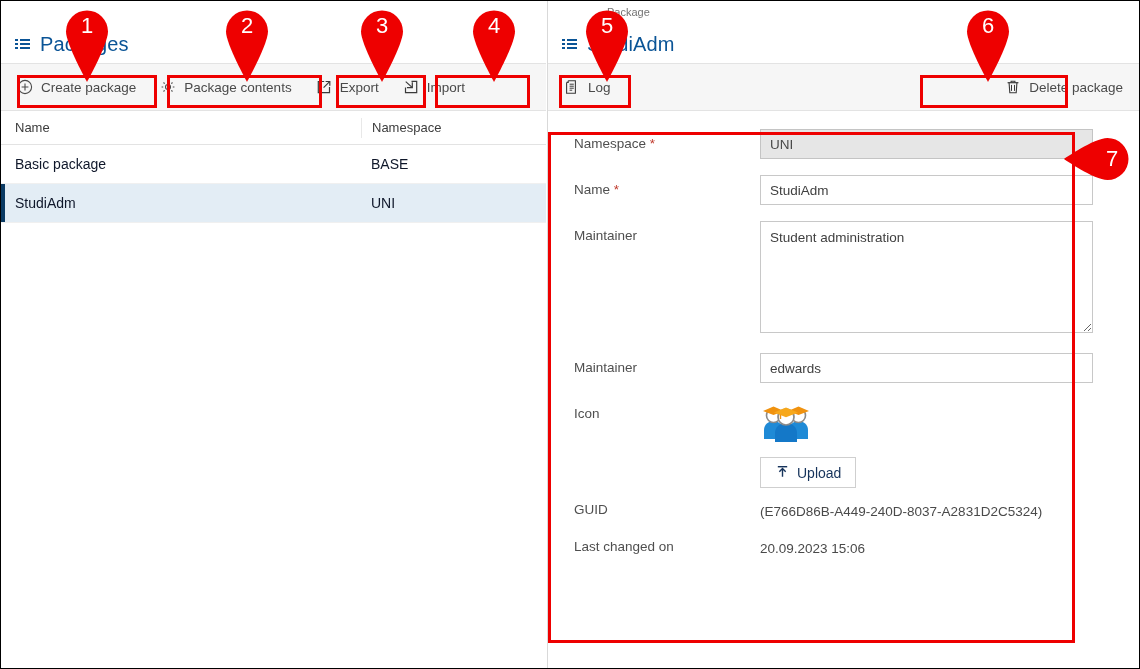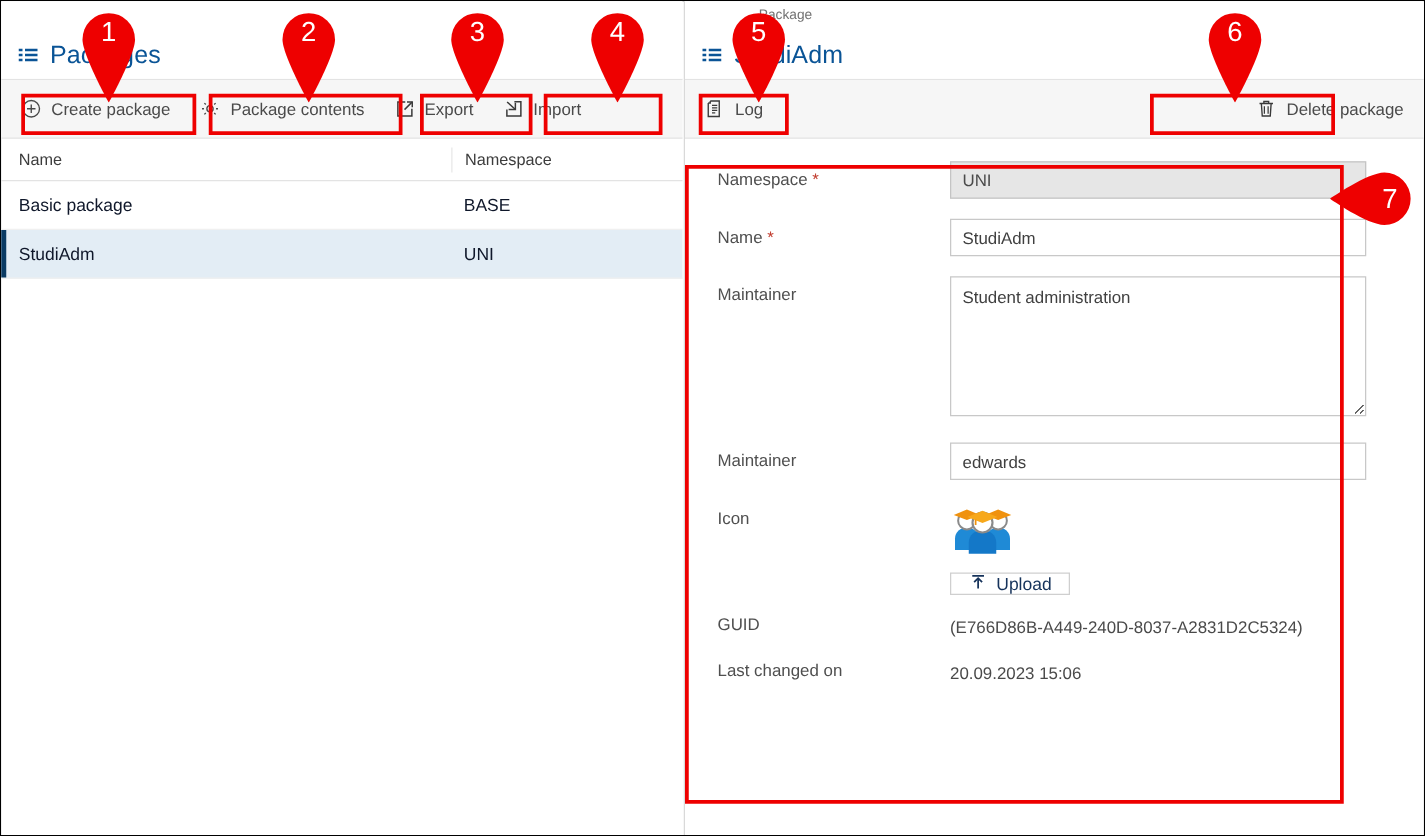--- a/index.html
+++ b/index.html
@@ -191,21 +191,21 @@
   .static-val {
     font-size: 13.5px;
     color: #4a4a4a;
     padding-top: 6px;
     display: block;
   }
   .upload-btn {
     display: inline-flex;
     align-items: center;
     gap: 7px;
-    height: 18px;
+    height: 31px;
     padding: 0 14px;
     background: #ffffff;
     border: 1px solid #cfcfcf;
     font-size: 14px;
     color: #16335b;
     cursor: pointer;
     font-family: "Liberation Sans", sans-serif;
   }
   .icon-row { padding-top: 2px; }
   .students-icon { width: 52px; height: 44px; display:block; }

